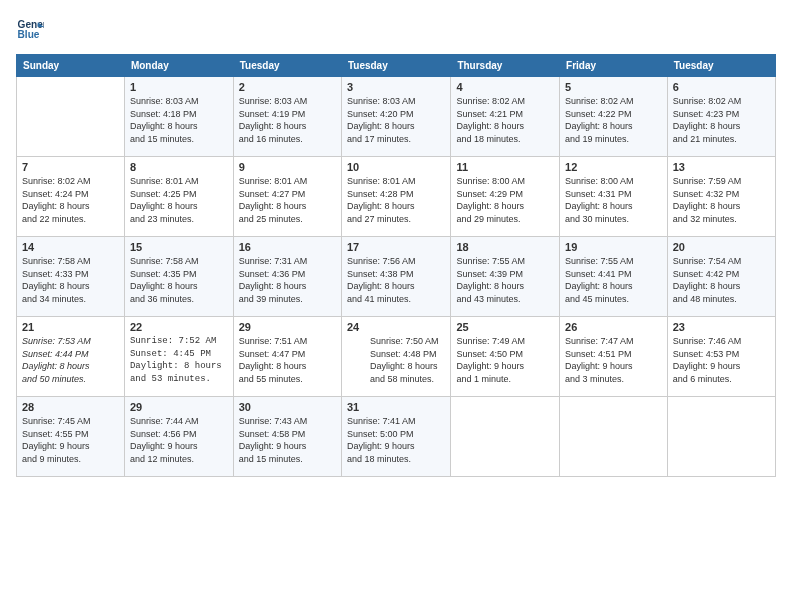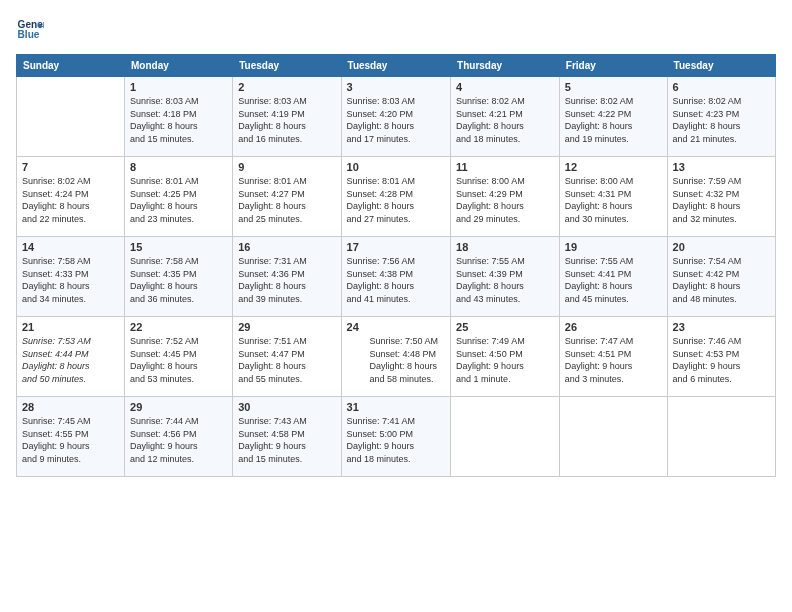--- a/index.html
+++ b/index.html
@@ -270,21 +270,21 @@
         <tr>
           <td>
             <div class="day-num">21</div>
             <div class="day-info" style="white-space: pre-line; font-style: italic;">Sunrise: 7:53 AM
 Sunset: 4:44 PM
 Daylight: 8 hours
 and 50 minutes.</div>
           </td>
           <td>
             <div class="day-num">22</div>
-            <div class="day-info" style="white-space: pre-line;">Sunrise: 7:52 AM
+            <div class="day-info" style="white-space: pre-line; font-family: Liberation Mono, monospace;">Sunrise: 7:52 AM
 Sunset: 4:45 PM
 Daylight: 8 hours
 and 53 minutes.</div>
           </td>
           <td>
             <div class="day-num">29</div>
             <div class="day-info" style="white-space: pre-line;">Sunrise: 7:51 AM
 Sunset: 4:47 PM
 Daylight: 8 hours
 and 55 minutes.</div>

